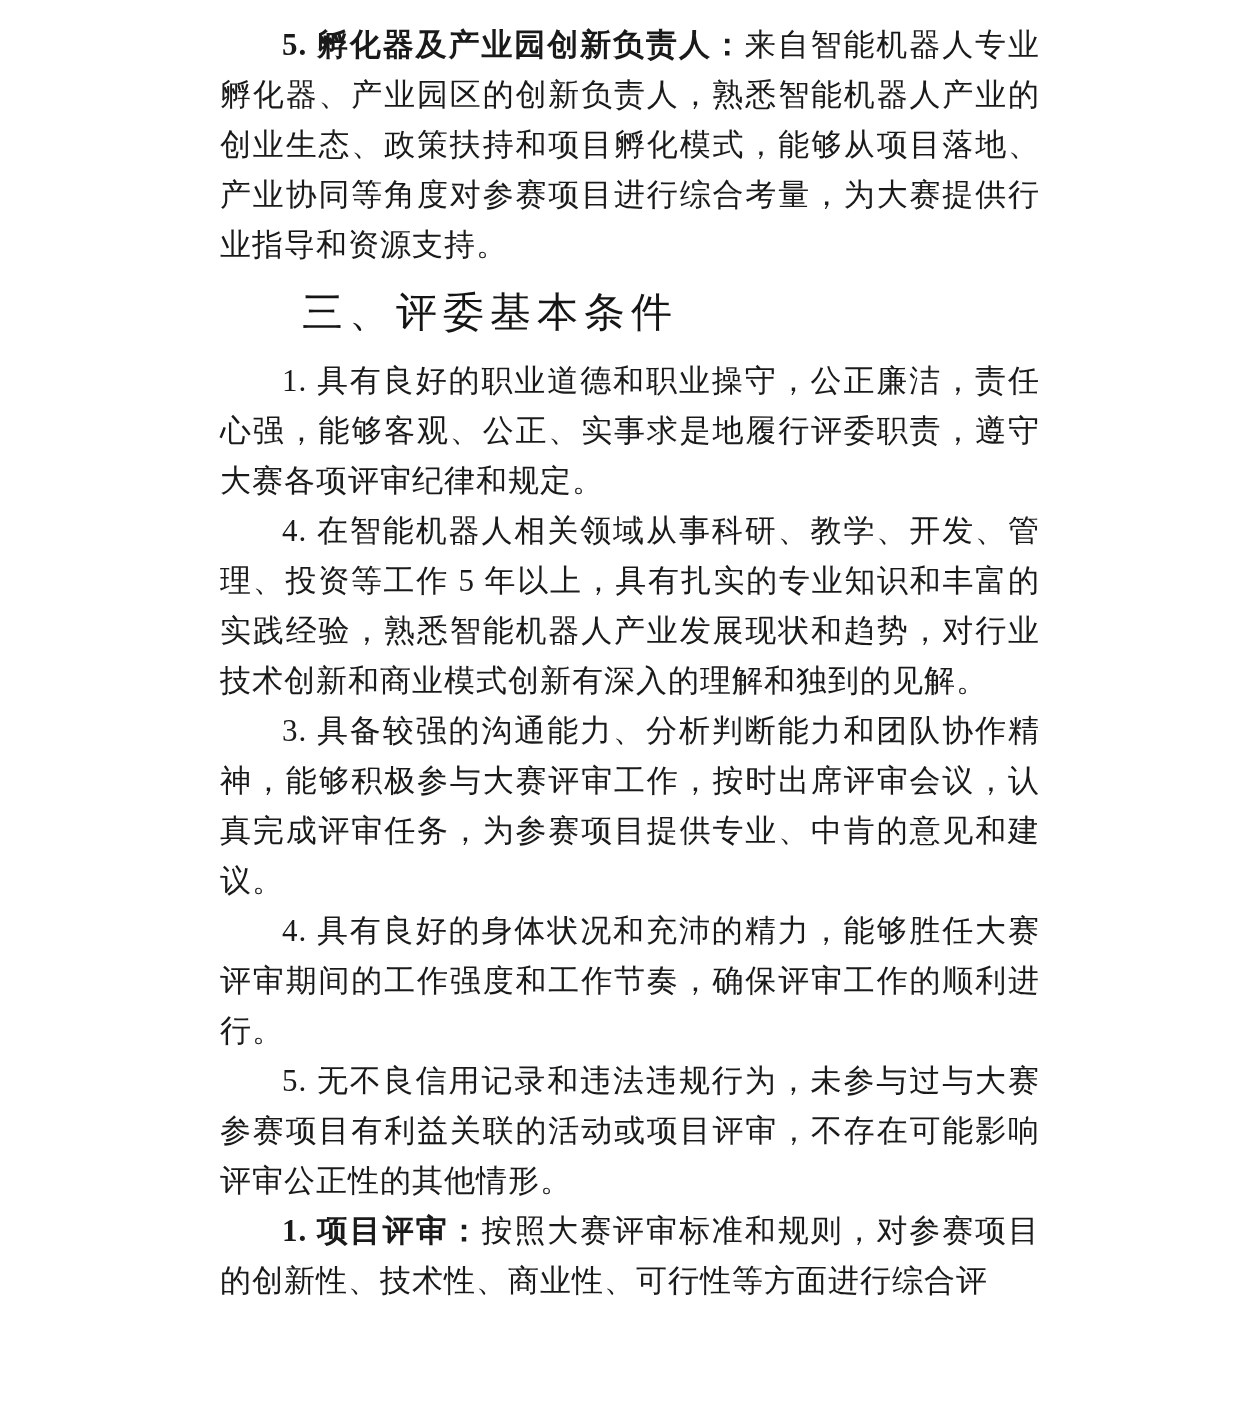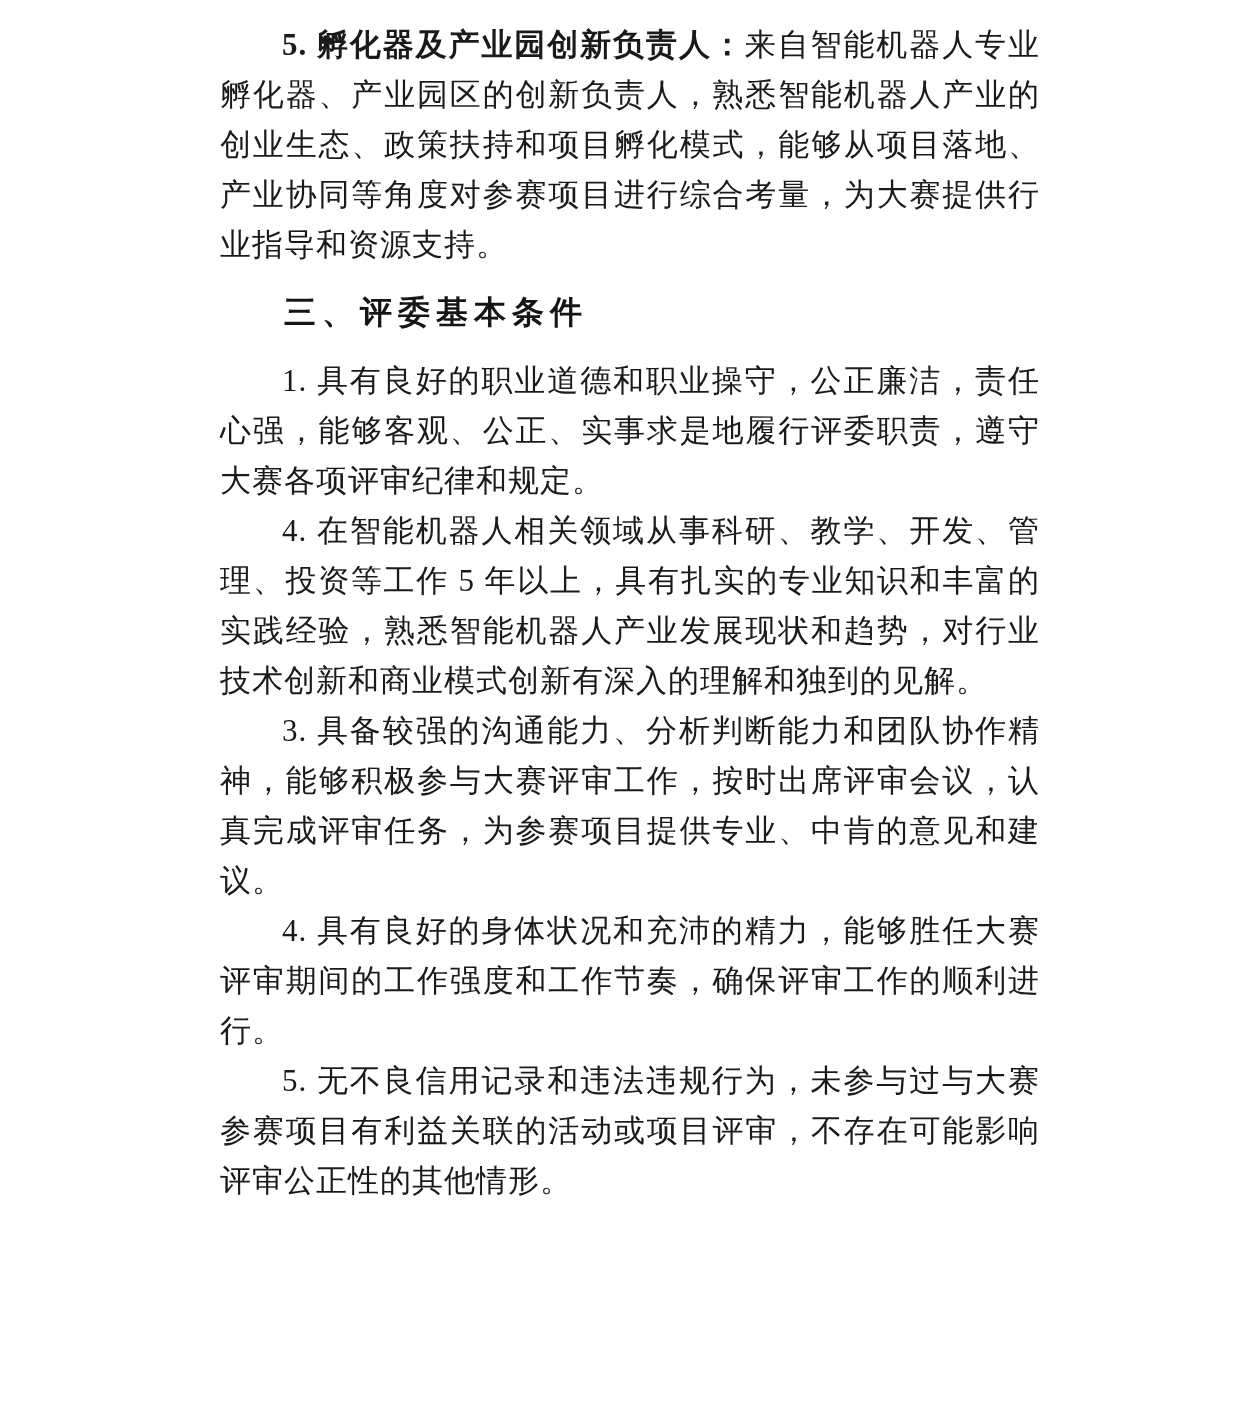--- a/index.html
+++ b/index.html
@@ -26,23 +26,23 @@
     text-align: justify;
     text-indent: 2em;
     margin: 0;
     color: #1a1a1a;
   }
   .para .lead {
     font-weight: bold;
   }
   .heading {
     font-family: "Liberation Sans", "DejaVu Sans", sans-serif;
-    font-size: 32px;
+    font-size: 41px;
     line-height: 48px;
-    font-weight: bold;
+    font-weight: normal;
     letter-spacing: 6px;
     text-indent: 2em;
     margin: 18px 0 20px 0;
     color: #151515;
   }
 </style>
 </head>
 <body>
 
 <div class="page">
@@ -55,14 +55,15 @@
 
   <p class="para">4. 在智能机器人相关领域从事科研、教学、开发、管理、投资等工作 5 年以上，具有扎实的专业知识和丰富的实践经验，熟悉智能机器人产业发展现状和趋势，对行业技术创新和商业模式创新有深入的理解和独到的见解。</p>
 
   <p class="para">3. 具备较强的沟通能力、分析判断能力和团队协作精神，能够积极参与大赛评审工作，按时出席评审会议，认真完成评审任务，为参赛项目提供专业、中肯的意见和建议。</p>
 
   <p class="para">4. 具有良好的身体状况和充沛的精力，能够胜任大赛评审期间的工作强度和工作节奏，确保评审工作的顺利进行。</p>
 
   <p class="para">5. 无不良信用记录和违法违规行为，未参与过与大赛参赛项目有利益关联的活动或项目评审，不存在可能影响评审公正性的其他情形。</p>
 
 
+  <p class="para"><span class="lead">1. 项目评审：</span><span>按照大赛评审标准和规则，对参赛项目的创新性、技术性、商业性、可行性等方面进行综合评</span></p>
 
 </div>
 
 </body></html>

